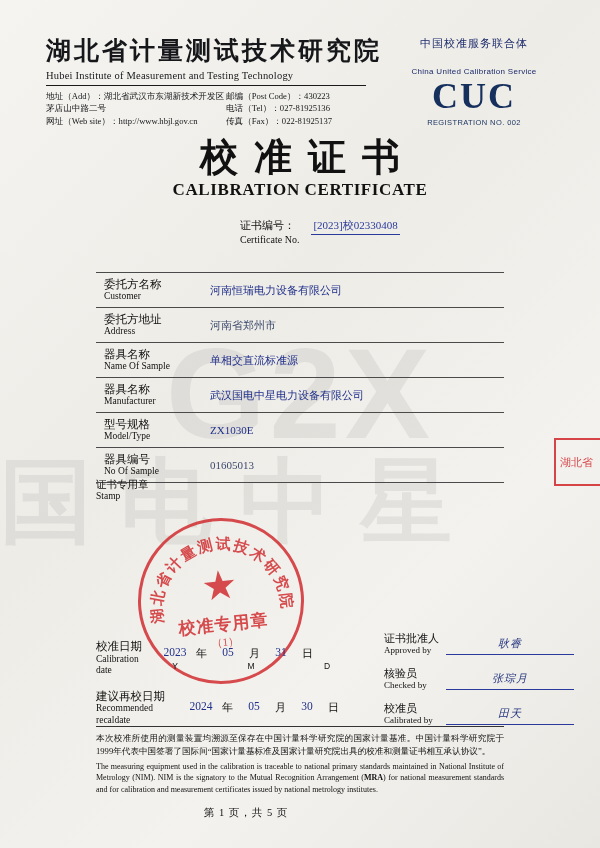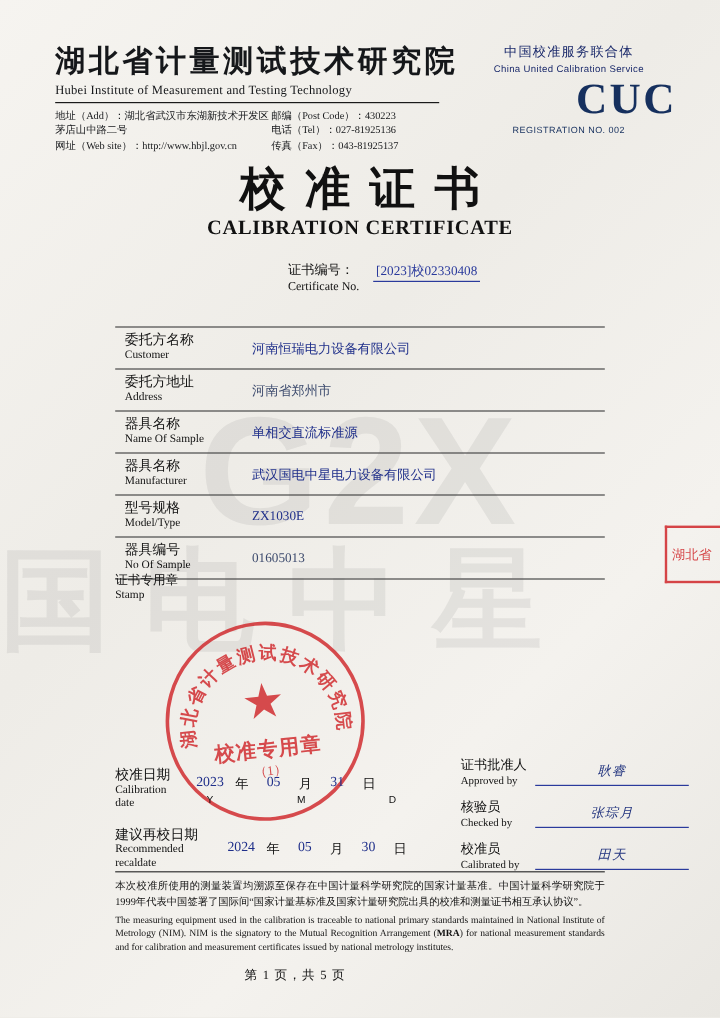--- a/index.html
+++ b/index.html
@@ -61,24 +61,24 @@
   }
   .hdr-info .row{display:flex;}
   .hdr-info .c1{width:180px;}
   .hdr-info .c2{width:160px;}
 
   
   .cuc{
     position:absolute;right:36px;top:36px;text-align:center;width:180px;
   }
   .cuc-cn{font-size:11px;color:#1b2a6b;letter-spacing:1px;font-family:"Liberation Serif",serif;}
-  .cuc-en{font-size:8px;color:#1b2a6b;letter-spacing:.3px;margin-top:2px;}
+  .cuc-en{font-size:8px;color:#1b2a6b;letter-spacing:.3px;margin-top:16px;}
   .cuc-big{
     font-family:"Liberation Serif", serif;
-    font-size:36px;font-weight:bold;color:#16305e;letter-spacing:2px;line-height:1.05;margin-top:2px;text-align:right;
+    font-size:36px;font-weight:bold;color:#16305e;letter-spacing:2px;line-height:1.05;margin-top:2px;
   }
   .cuc-reg{font-size:7.5px;color:#16305e;letter-spacing:.4px;margin-top:2px;}
 
   
   .title-cn{
     position:absolute;left:0;top:132px;width:600px;text-align:center;
     font-family:"Liberation Serif", serif;
     font-size:38px;font-weight:bold;letter-spacing:16px;color:#111;
     text-indent:16px;
   }
@@ -241,21 +241,21 @@
           </div>
           <div class="c2">
             <span>电话（Tel）：</span><span>027-81925136</span>
           </div>
         </div>
         <div class="row">
           <div class="c1">
             <span>网址（Web site）：</span><span>http://www.hbjl.gov.cn</span>
           </div>
           <div class="c2">
-            <span>传真（Fax）：</span><span>043-81925137</span>
+            <span>传真（Fax）：</span><span>022-81925137</span>
           </div>
         </div>
       </div>
     </div>
 
     <div class="cuc">
       <div class="cuc-cn">中国校准服务联合体</div>
       <div class="cuc-en">China United Calibration Service</div>
       <div class="cuc-big">CUC</div>
       <div class="cuc-reg">REGISTRATION NO. 002</div>

